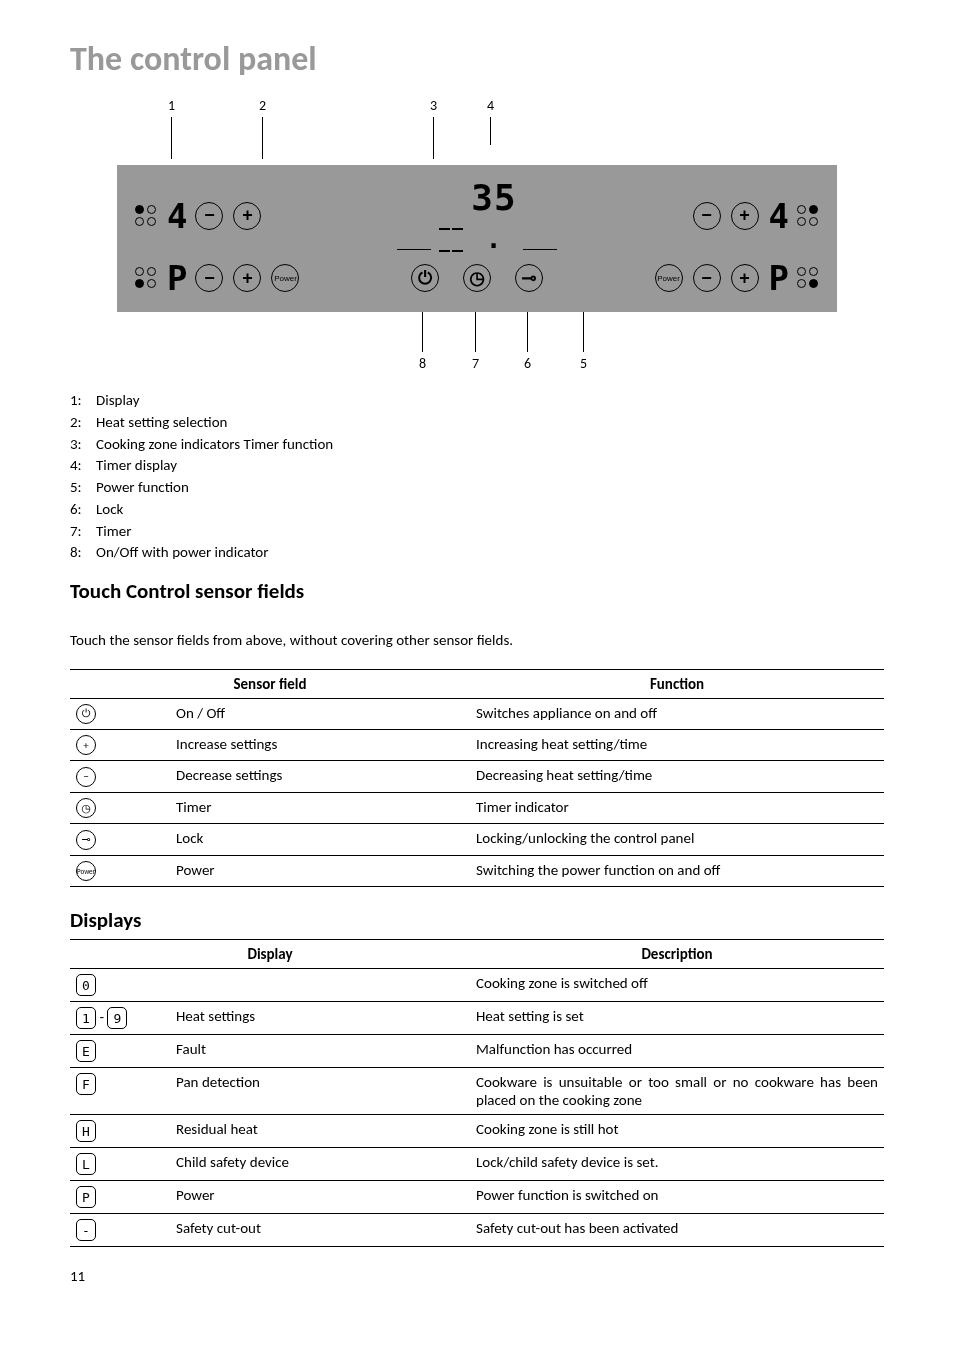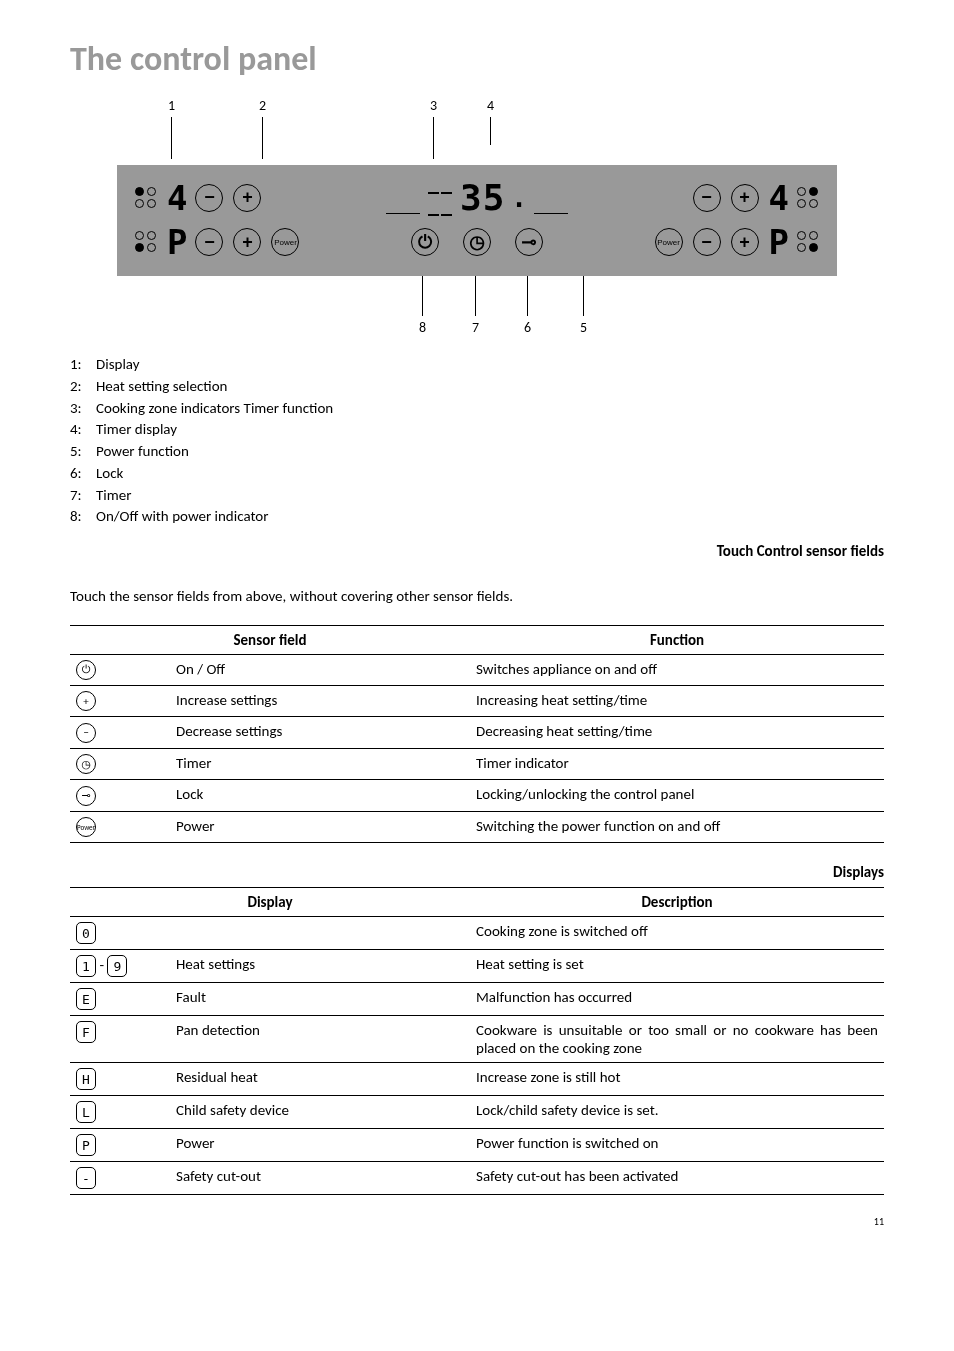--- a/index.html
+++ b/index.html
@@ -73,20 +73,21 @@
   }
   .circ.sm { font-size: 8px; font-weight: normal; }
   .timer {
     font-family: Consolas, monospace;
     font-size: 36px;
     font-weight: 700;
     letter-spacing: 1px;
     display: flex;
     align-items: center;
     gap: 6px;
+    flex-direction: column;
   }
   .zone-ind {
     position: relative;
     width: 28px; height: 28px;
   }
   .zi {
     position: absolute;
     width: 11px; height: 2px; background: #000;
   }
   .hline {
@@ -111,24 +112,23 @@
     margin: 12px 0 14px;
   }
   .legend li {
     list-style: none;
     font-size: 15px;
     line-height: 1.45;
     display: flex;
   }
   .legend .num { width: 26px; }
   h3.sub {
-    font-size: 15px;
+    font-size: 21px;
     font-weight: 700;
     margin: 10px 0 6px;
-    text-align: right;
   }
   .para {
     width: 480px;
     text-align: justify;
     font-size: 15px;
     line-height: 1.35;
     margin-bottom: 18px;
   }
   table {
     width: 100%;
@@ -167,22 +167,22 @@
     align-items: center;
     justify-content: center;
     width: 20px; height: 22px;
     border: 1.2px solid #000;
     border-radius: 5px;
     font-size: 13px;
     font-family: Consolas, monospace;
     vertical-align: middle;
   }
   .pagenum {
-    text-align: right;
-    font-size: 10px;
+    text-align: left;
+    font-size: 15px;
   }
 </style>
 </head>
 <body>
 
 <h1>The control panel</h1>
 
 <div class="panel-wrap">
 
   <div class="callouts-top">
@@ -382,21 +382,21 @@
         <td>Malfunction has occurred</td>
       </tr>
     <tr>
         <td class="sym"><span class="boxsym">F</span></td>
         <td class="lbl">Pan detection</td>
         <td class="desc">Cookware is unsuitable or too small or no cookware has been placed on the cooking zone</td>
       </tr>
     <tr>
         <td class="sym"><span class="boxsym">H</span></td>
         <td class="lbl">Residual heat</td>
-        <td>Increase zone is still hot</td>
+        <td>Cooking zone is still hot</td>
       </tr>
     <tr>
         <td class="sym"><span class="boxsym">L</span></td>
         <td class="lbl">Child safety device</td>
         <td>Lock/child safety device is set.</td>
       </tr>
     <tr>
         <td class="sym"><span class="boxsym">P</span></td>
         <td class="lbl">Power</td>
         <td>Power function is switched on</td>

